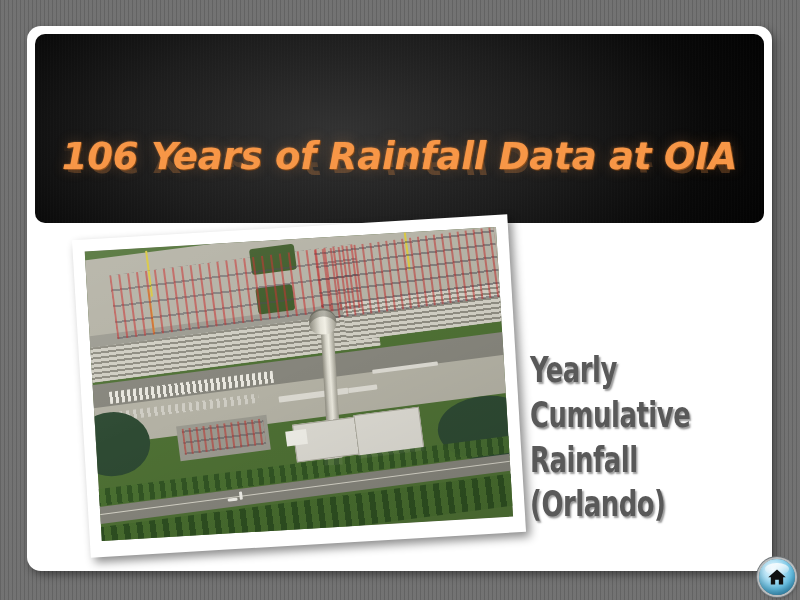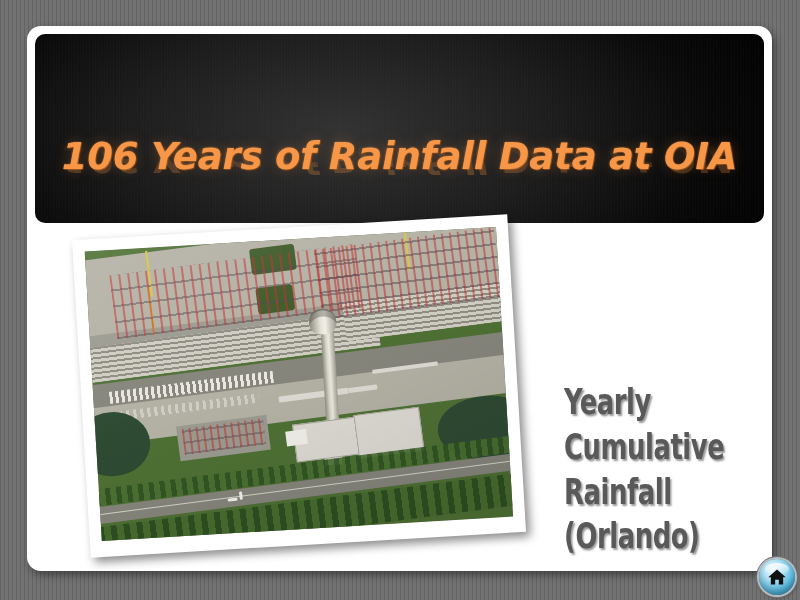--- a/index.html
+++ b/index.html
@@ -157,24 +157,23 @@
     left: 55.2%;
     top: 73%;
     width: 18px;
     height: 16px;
     background:#c9c7bb;
   }
 
   
   #caption-block {
     position: absolute;
-    left: 537px;
+    left: 503px;
     top: 322px;
     width: 220px;
-    margin-top: 32px;
   }
   .caption-line {
     display: block;
     font-family: "DejaVu Sans Condensed", "Liberation Sans Narrow", "Liberation Sans", sans-serif;
     font-size: 35px;
     font-weight: bold;
     line-height: 1.28;
     color: #595959;
     text-shadow: 2px 2px 2px rgba(120,120,120,0.75);
     letter-spacing: -0.5px;

